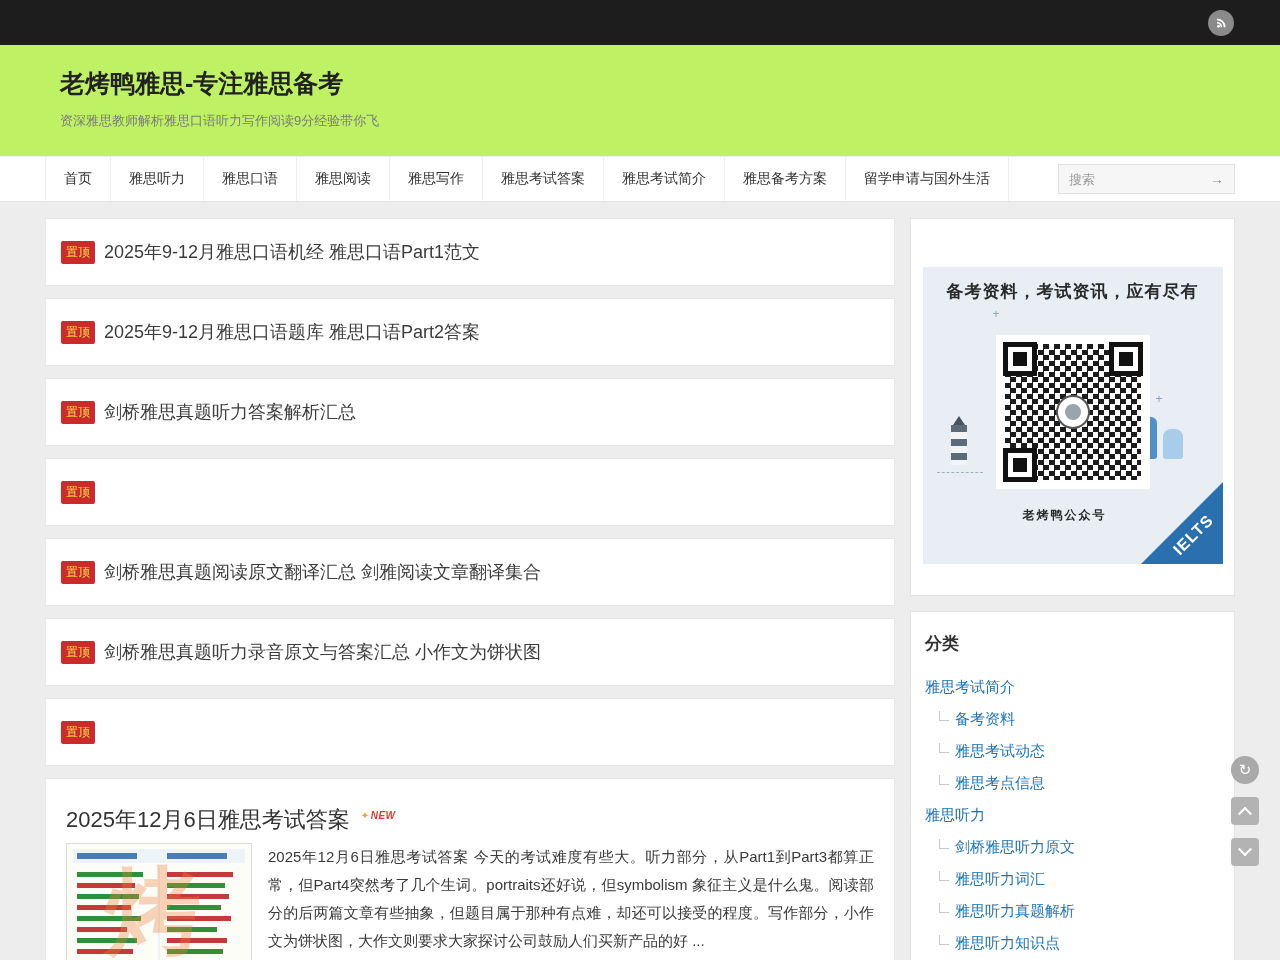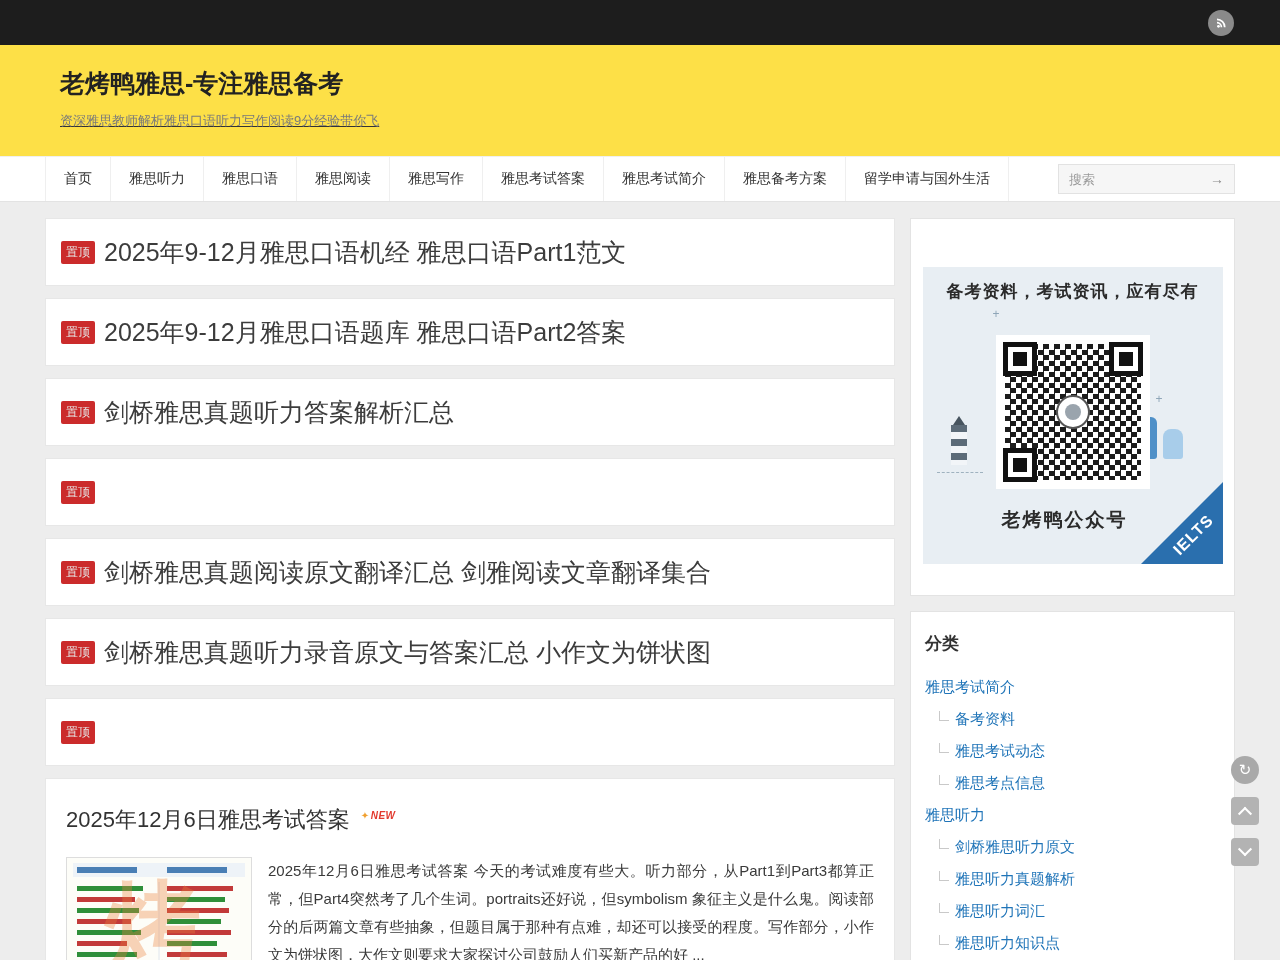--- a/index.html
+++ b/index.html
@@ -14,21 +14,21 @@
   
   .topbar { height: 45px; background: #1d1d1d; position: relative; }
   .rss-btn {
     position: absolute; right: 46px; top: 10px;
     width: 26px; height: 26px; border-radius: 50%;
     background: #8a8a8a; display: flex; align-items: center; justify-content: center;
     cursor: pointer;
   }
 
   
-  .site-header { background: #fde047; height: 111px; text-decoration: underline; }
+  .site-header { background: #bef264; height: 111px; }
   .site-header .inner { padding: 22px 15px 0; }
   .site-title { font-size: 25px; font-weight: bold; color: #222; text-decoration: none; display: inline-block; }
   .tagline { margin-top: 12px; font-size: 13px; color: #7a7a7a; }
 
   
   .mainnav { background: #fff; border-top: 1px solid #f0f0f0; border-bottom: 1px solid #e3e3e3; }
   .nav-inner { display: flex; align-items: stretch; height: 44px; }
   .nav-item {
     display: flex; align-items: center; padding: 0 18px;
     font-size: 14px; color: #333; text-decoration: none;
@@ -54,31 +54,31 @@
 
   
   .content { display: flex; gap: 15px; padding-top: 16px; align-items: flex-start; }
   .col-main { width: 850px; flex: none; }
   .col-side { width: 325px; flex: none; }
 
   
   .card { background: #fff; border: 1px solid #e7e7e7; margin-bottom: 12px; }
   .card.sticky { height: 68px; display: flex; align-items: center; padding: 0 15px; }
   .badge {
-    background: #cb2b2b; color: #e5e5e5; font-size: 12px;
+    background: #cb2b2b; color: #fde047; font-size: 12px;
     padding: 3px 5px; border-radius: 2px; margin-right: 9px; flex: none;
   }
   .card-title {
-    font-size: 25px; color: #3c3c3c; text-decoration: none;
+    font-size: 18px; color: #3c3c3c; text-decoration: none;
     white-space: nowrap; overflow: hidden;
   }
 
   
   .card.post { padding: 20px 20px 24px; }
-  .post-title { font-size: 22px; font-weight: normal; margin: 6px 0 22px; }
+  .post-title { font-size: 22px; font-weight: normal; margin: 6px 0 8px; }
   .post-title a { color: #333; text-decoration: none; }
   .new-badge {
     color: #e23a2e; font-size: 10px; font-weight: bold; font-style: italic;
     vertical-align: super; margin-left: 5px; letter-spacing: 0.5px;
   }
   .new-badge::before { content: "✦"; color: #f0a030; margin-right: 1px; font-style: normal; }
   .post-body { display: flex; gap: 16px; }
   .thumb {
     flex: none; width: 186px; height: 158px;
     border: 1px solid #ddd; background: #fcfcf8; display: block; position: relative; overflow: hidden;
@@ -95,21 +95,21 @@
     background: #e8eef3; overflow: hidden;
   }
   .promo-top-text {
     text-align: center; padding-top: 13px;
     font-family: "DejaVu Serif", "Liberation Serif", serif;
     font-size: 17px; font-weight: bold; color: #2b2b2b; letter-spacing: 1px;
   }
   .promo-bottom-text {
     position: absolute; left: 0; right: 16px; top: 240px; text-align: center;
     font-family: "DejaVu Serif", "Liberation Serif", serif;
-    font-size: 19px; font-weight: bold; color: #2b2b2b; letter-spacing: 2px;
+    font-size: 12px; font-weight: bold; color: #2b2b2b; letter-spacing: 2px;
   }
   .qr-box { position: absolute; left: 73px; top: 68px; width: 154px; height: 154px; background: #fff; }
   .qr-noise {
     position: absolute; inset: 9px;
     background-image: repeating-conic-gradient(#1c1c1c 0% 25%, #ffffff 0% 50%);
     background-size: 11px 11px;
   }
   .finder { position: absolute; width: 34px; height: 34px; border: 5px solid #111; background: #fff; }
   .finder::after { content: ""; position: absolute; inset: 5px; background: #111; }
   .finder.tl { left: 7px; top: 7px; }
@@ -343,24 +343,24 @@
         <li class="lvl1">
             <a href="#">雅思考点信息</a>
           </li>
         <li class="lvl0">
             <a href="#">雅思听力</a>
           </li>
         <li class="lvl1">
             <a href="#">剑桥雅思听力原文</a>
           </li>
         <li class="lvl1">
+            <a href="#">雅思听力词汇</a>
+          </li>
+        <li class="lvl1">
             <a href="#">雅思听力真题解析</a>
-          </li>
-        <li class="lvl1">
-            <a href="#">雅思听力词汇</a>
           </li>
         <li class="lvl1">
             <a href="#">雅思听力知识点</a>
           </li>
         <li class="lvl0">
             <a href="#">雅思口语</a>
           </li>
       </ul>
     </div>
 

